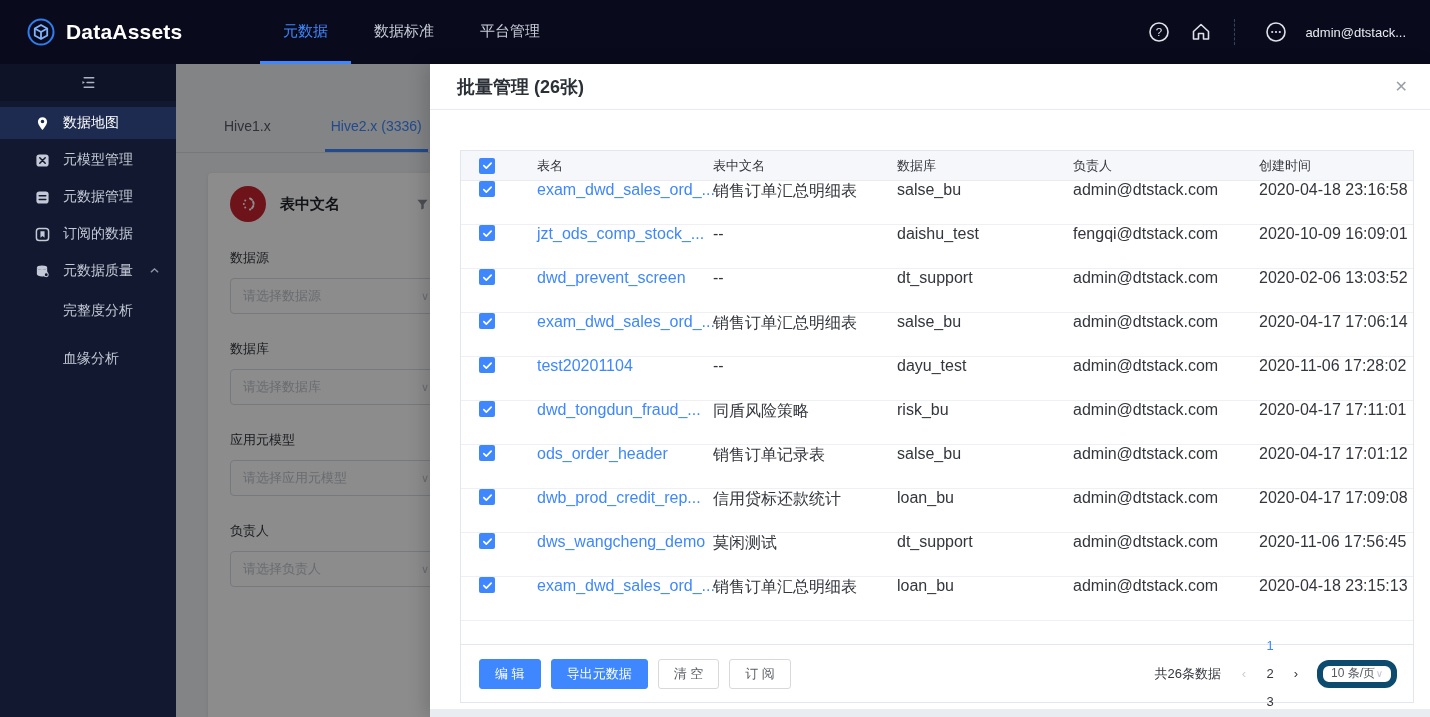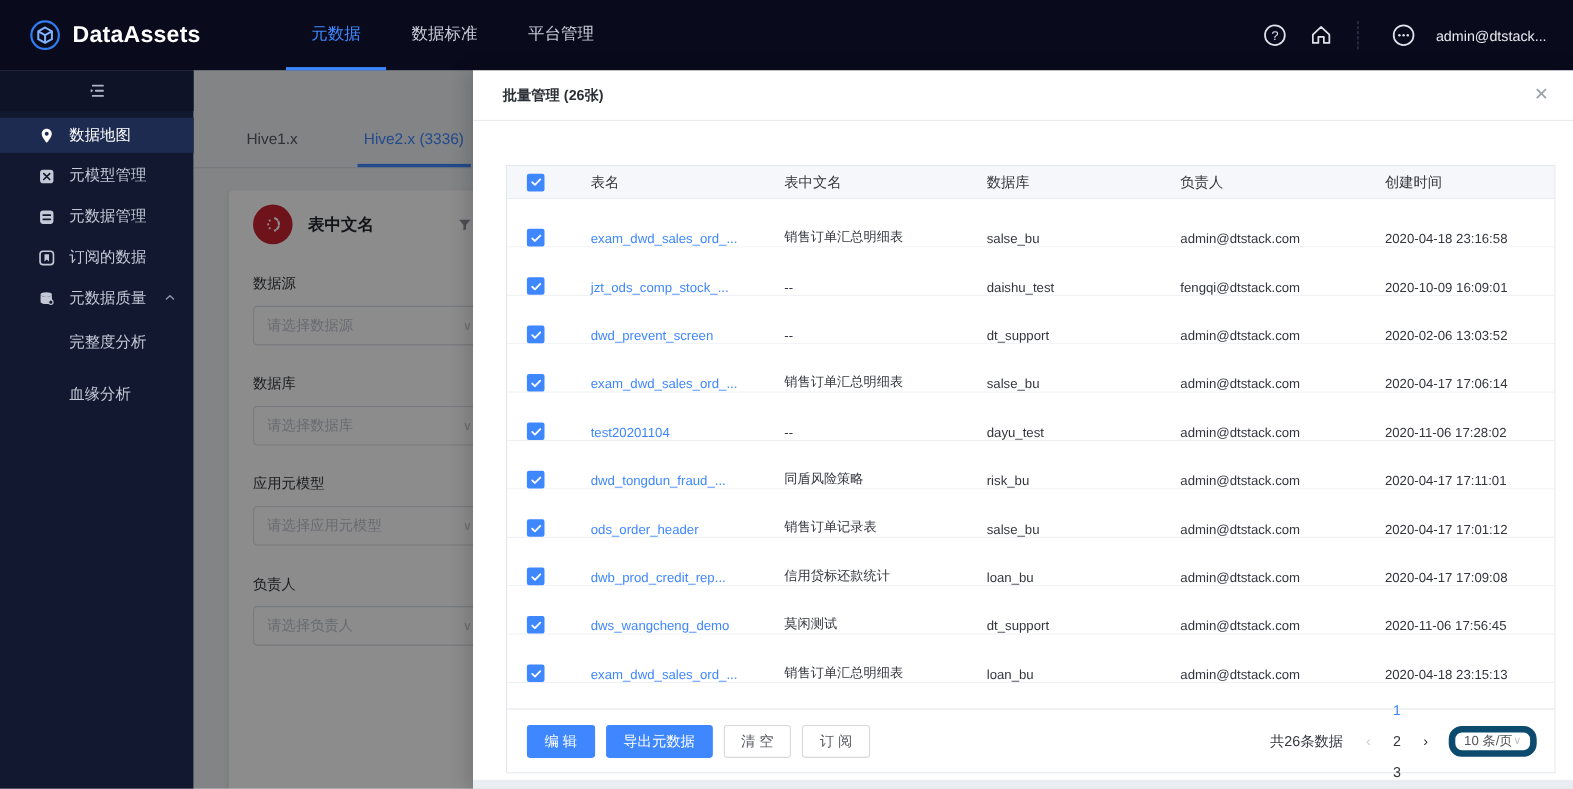--- a/index.html
+++ b/index.html
@@ -56,29 +56,29 @@
   .fp-select .dn { color:#c0c4cc; font-size:11px; }
 
   .overlay { position:absolute; top:64px; left:176px; width:1254px; height:653px;
     background:rgba(0,0,0,.45); z-index:25; }
 
   
   .drawer { position:absolute; top:64px; left:430px; width:1000px; height:653px; background:#fff;
     z-index:40; box-shadow:-6px 0 16px rgba(0,0,0,.15); }
   .drawer::after { content:""; position:absolute; left:0; right:0; bottom:0; height:8px; background:#e9ecf1; }
   .m-head { height:46px; border-bottom:1px solid #e8eaee; display:flex; align-items:center; padding:0 22px 0 27px; }
-  .m-title { font-size:13px; font-weight:600; color:#2b2f36; }
+  .m-title { font-size:18px; font-weight:600; color:#2b2f36; }
   .m-close { margin-left:auto; color:#9aa0a8; font-size:16px; cursor:pointer; line-height:1; }
 
   .t-wrap { position:absolute; left:30px; top:86px; width:954px; bottom:14px;
     border:1px solid #e3e6ec; display:flex; flex-direction:column; }
   .t-head { height:30px; background:#f6f7fa; display:flex; align-items:center;
     border-bottom:1px solid #e8ebf0; font-size:13px; color:#33363d; }
-  .t-row { height:44px; display:flex; align-items:flex-end; border-bottom:1px solid #eef0f4;
-    font-size:12px; color:#33363d; background:#fff; }
+  .t-row { height:44px; display:flex; align-items:flex-start; border-bottom:1px solid #eef0f4;
+    font-size:16px; color:#33363d; background:#fff; }
   .c-check { width:76px; padding-left:18px; display:flex; align-items:center; }
   .c-name  { width:176px; }
   .c-cname { width:184px; }
   .c-db    { width:176px; }
   .c-owner { width:186px; }
   .c-time  { flex:1; }
   .t-row .c-name { color:#3F87FF; cursor:pointer; }
   .checkbox { width:16px; height:16px; border-radius:2px; background:#3F87FF; display:flex;
     align-items:center; justify-content:center; cursor:pointer; }
   .t-spacer { flex:1; background:#fff; }

